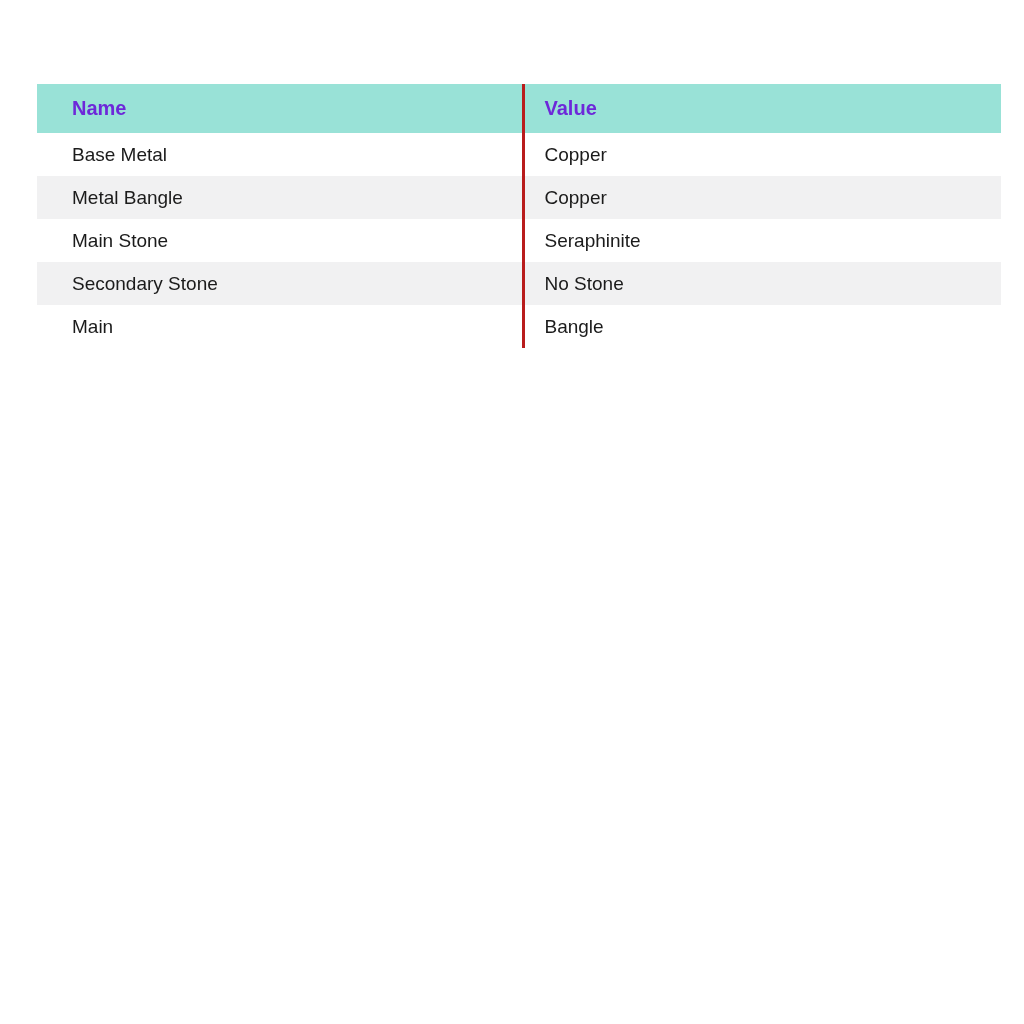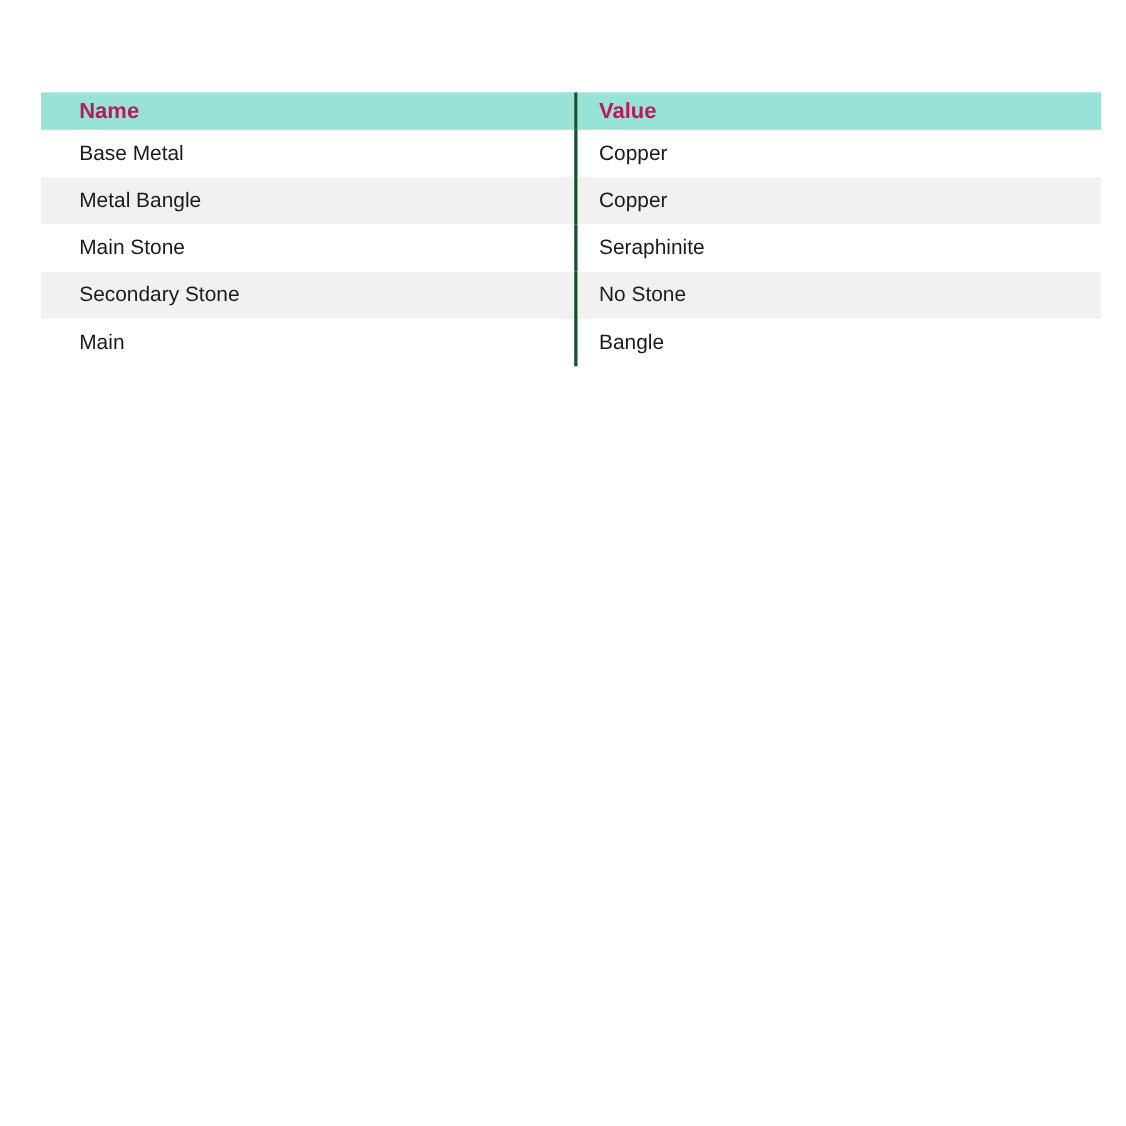--- a/index.html
+++ b/index.html
@@ -29,36 +29,36 @@
   table.attr-table td {
     margin: 0;
     vertical-align: middle;
     text-align: left;
     overflow: hidden;
     white-space: nowrap;
   }
   col.c1 { width: 486px; }
   col.c2 { width: 478px; }
   thead th {
-    height: 34px;
+    height: 49px;
     background: #99e2d7;
     font-size: 20px;
     font-weight: bold;
-    color: #be185d;
+    color: #6d28d9;
     padding: 0;
   }
   tbody td {
     height: 43px;
     font-size: 19px;
     font-weight: normal;
     color: #1b1b1b;
     padding: 0;
   }
   .cell-name  { padding-left: 35px !important; }
-  .cell-value { padding-left: 20px !important; border-left: 3px solid #14532d; }
+  .cell-value { padding-left: 20px !important; border-left: 3px solid #b91c1c; }
   tbody tr:nth-child(even) td { background: #f1f1f2; }
   tbody tr:nth-child(odd)  td { background: #ffffff; }
 </style>
 </head>
 <body>
 
 <div class="page">
   <table class="attr-table">
     <colgroup>
       <col class="c1">

